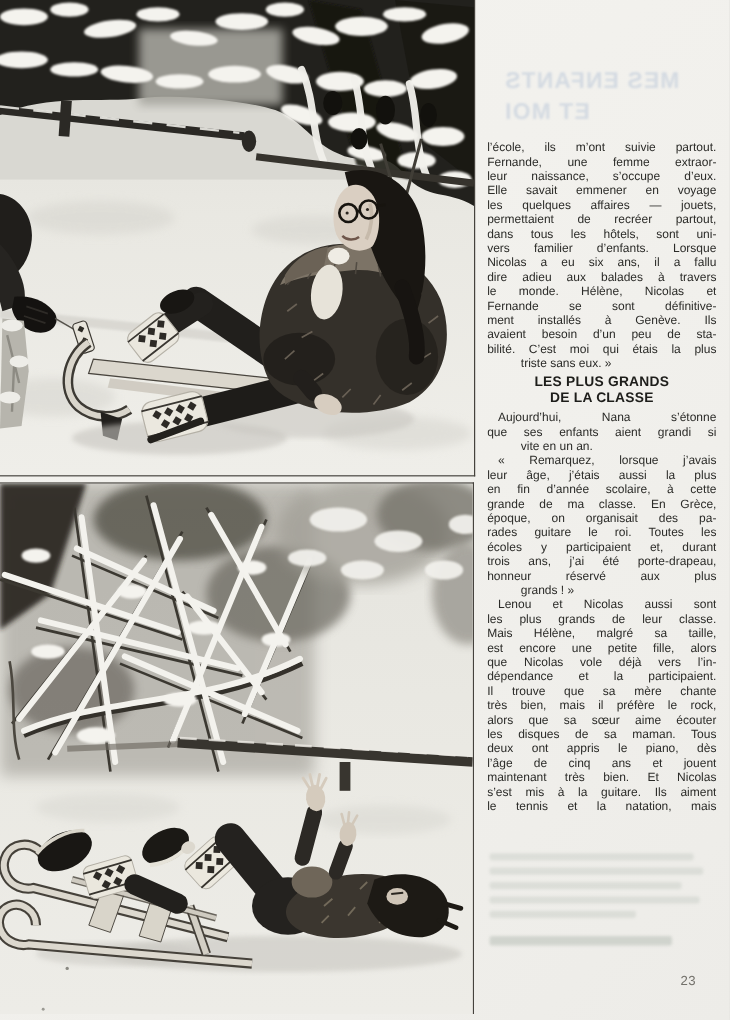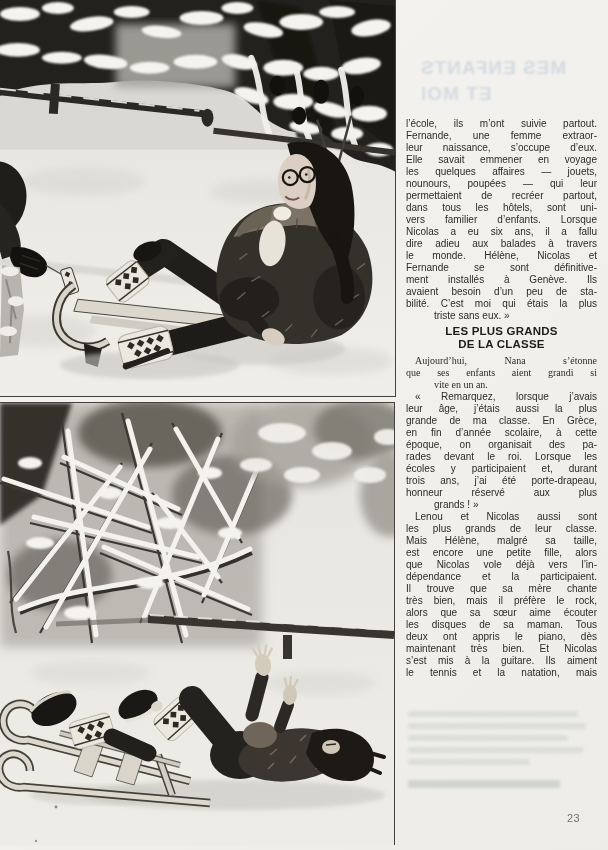--- a/index.html
+++ b/index.html
@@ -12,21 +12,21 @@
   .photo-top{left:0;top:0;width:395px;height:396px;border-right:1px solid #45423d;border-bottom:1px solid #45423d;}
   .photo-bottom{left:0;top:402px;width:394px;height:442px;border-right:1px solid #45423d;border-top:1px solid #45423d;}
   
   .text-col{position:absolute;left:406px;top:118px;width:191px;color:#2b2b28;}
   .para{font-size:10px;line-height:12px;}
   .para .line{text-align:justify;text-align-last:justify;height:12px;overflow:hidden;}
   .para .line.last{text-align-last:left;margin-left:28px;}
   .para .line.indent{text-indent:9px;}
   .heading{font-size:11.5px;line-height:13px;font-weight:bold;text-align:center;
            color:#1d1d1a;letter-spacing:.2px;margin:3px 0 4px 0;}
-  .para.p2{margin-top:0;font-family:Liberation Serif, serif;}
+  .para.p2{margin-top:0;}
   
   .ghost-title{position:absolute;left:420px;top:55px;width:150px;
                transform:scaleX(-1);text-align:right;
                font-weight:bold;font-size:19px;line-height:26px;letter-spacing:1px;
                color:#b6c4d7;opacity:.5;filter:blur(1px);}
   .ghost-body{position:absolute;left:408px;top:711px;width:182px;opacity:.22;filter:blur(1.4px);}
   .ghost-body .gline{height:6px;margin-bottom:6px;background:#9aa79c;border-radius:2px;}
   .ghost-heavy{position:absolute;left:408px;top:780px;width:152px;height:8px;
                background:#8e9b90;opacity:.3;filter:blur(1.4px);border-radius:2px;}
   
@@ -401,21 +401,20 @@
     </svg>
   </div>
 
   <div class="text-col">
     <div class="para p1">
         <div class="line">l’école, ils m’ont suivie partout.</div>
         <div class="line">Fernande, une femme extraor-</div>
         <div class="line">leur naissance, s’occupe d’eux.</div>
         <div class="line">Elle savait emmener en voyage</div>
         <div class="line">les quelques affaires — jouets,</div>
-        <div class="line">nounours, poupées — qui leur</div>
         <div class="line">permettaient de recréer partout,</div>
         <div class="line">dans tous les hôtels, sont uni-</div>
         <div class="line">vers familier d’enfants. Lorsque</div>
         <div class="line">Nicolas a eu six ans, il a fallu</div>
         <div class="line">dire adieu aux balades à travers</div>
         <div class="line">le monde. Hélène, Nicolas et</div>
         <div class="line">Fernande se sont définitive-</div>
         <div class="line">ment installés à Genève. Ils</div>
         <div class="line">avaient besoin d’un peu de sta-</div>
         <div class="line">bilité. C’est moi qui étais la plus</div>
@@ -426,41 +425,42 @@
       <div>DE LA CLASSE</div>
     </div>
     <div class="para p2">
         <div class="line indent">Aujourd’hui, Nana s’étonne</div>
         <div class="line">que ses enfants aient grandi si</div>
         <div class="line last">vite en un an.</div>
       </div>
     <div class="para p3">
         <div class="line indent">« Remarquez, lorsque j’avais</div>
         <div class="line">leur âge, j’étais aussi la plus</div>
+        <div class="line">en fin d’année scolaire, à cette</div>
         <div class="line">grande de ma classe. En Grèce,</div>
-        <div class="line">en fin d’année scolaire, à cette</div>
         <div class="line">époque, on organisait des pa-</div>
-        <div class="line">rades devant le roi. Lorsque les</div>
+        <div class="line">rades guitare le roi. Toutes les</div>
         <div class="line">écoles y participaient et, durant</div>
         <div class="line">trois ans, j’ai été porte-drapeau,</div>
         <div class="line">honneur réservé aux plus</div>
         <div class="line last">grands ! »</div>
       </div>
     <div class="para p4">
         <div class="line indent">Lenou et Nicolas aussi sont</div>
         <div class="line">les plus grands de leur classe.</div>
         <div class="line">Mais Hélène, malgré sa taille,</div>
         <div class="line">est encore une petite fille, alors</div>
         <div class="line">que Nicolas vole déjà vers l’in-</div>
         <div class="line">dépendance et la participaient.</div>
         <div class="line">Il trouve que sa mère chante</div>
         <div class="line">très bien, mais il préfère le rock,</div>
         <div class="line">alors que sa sœur aime écouter</div>
         <div class="line">les disques de sa maman. Tous</div>
         <div class="line">deux ont appris le piano, dès</div>
+        <div class="line">l’âge de cinq ans et jouent</div>
         <div class="line">maintenant très bien. Et Nicolas</div>
         <div class="line">s’est mis à la guitare. Ils aiment</div>
         <div class="line">le tennis et la natation, mais</div>
       </div>
   </div>
 
   <div class="ghost-body">
     <div class="gline" style="width:170px"></div>
     <div class="gline" style="width:178px"></div>
     <div class="gline" style="width:160px"></div>

